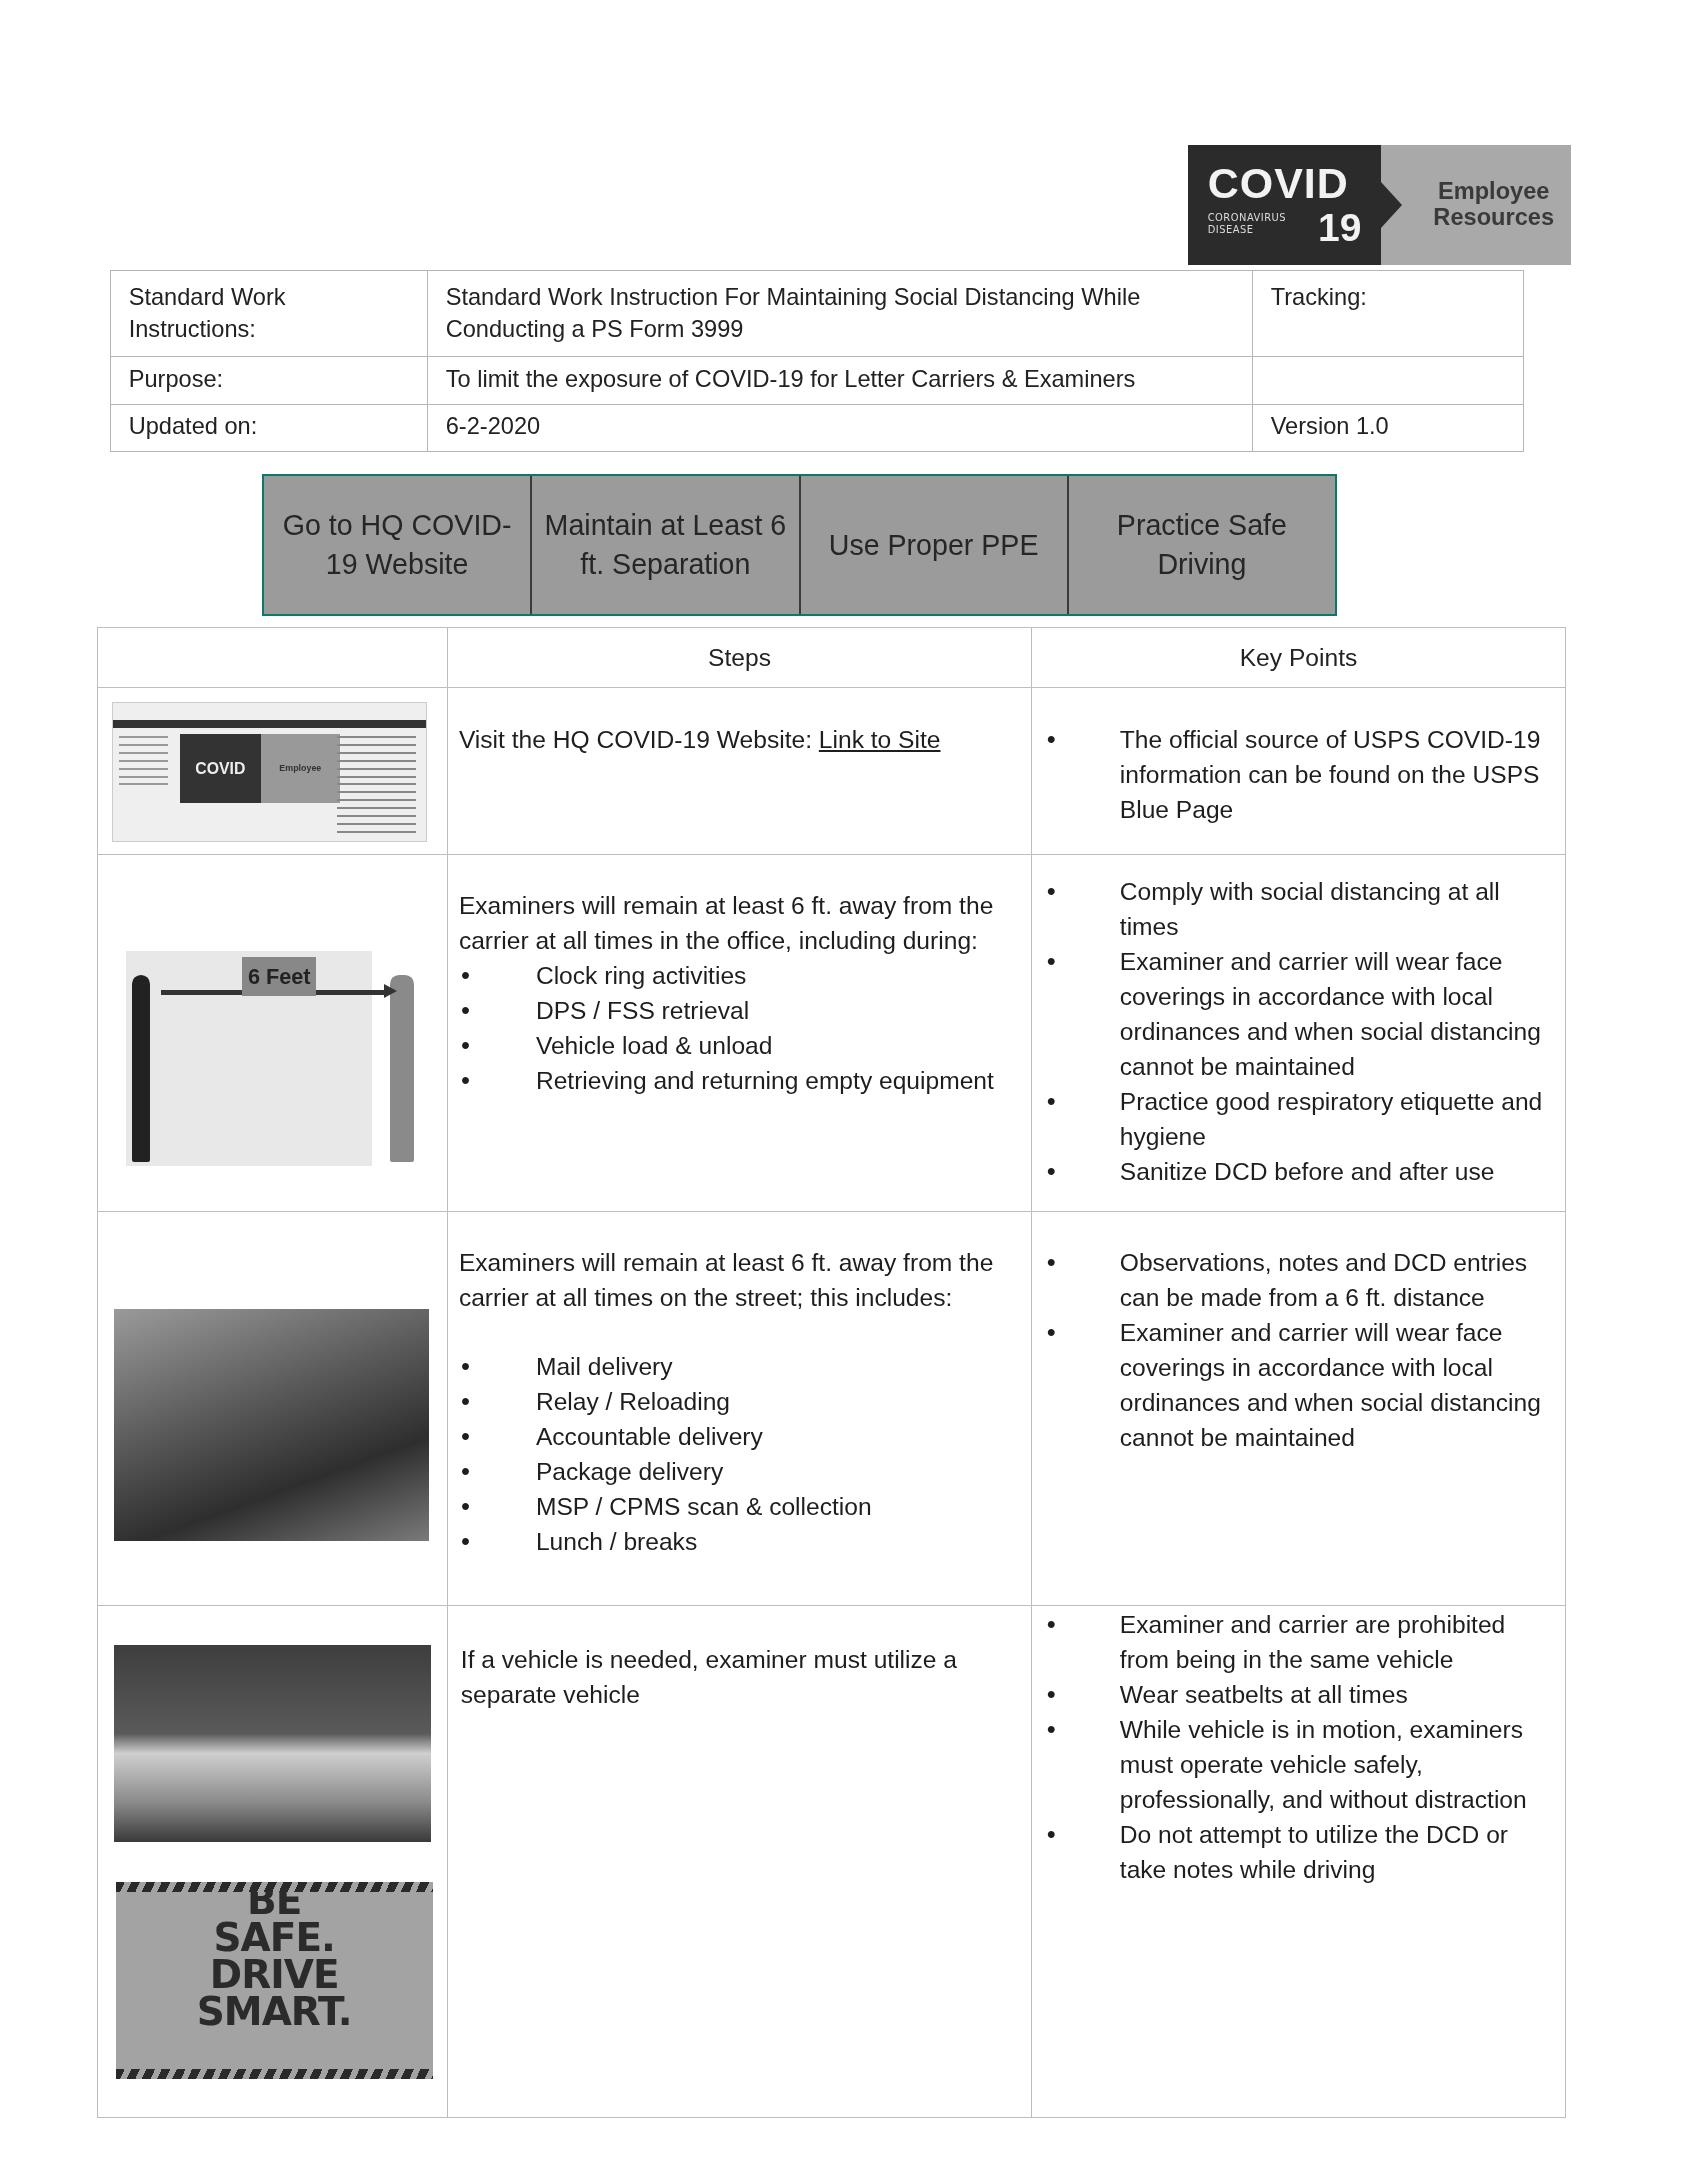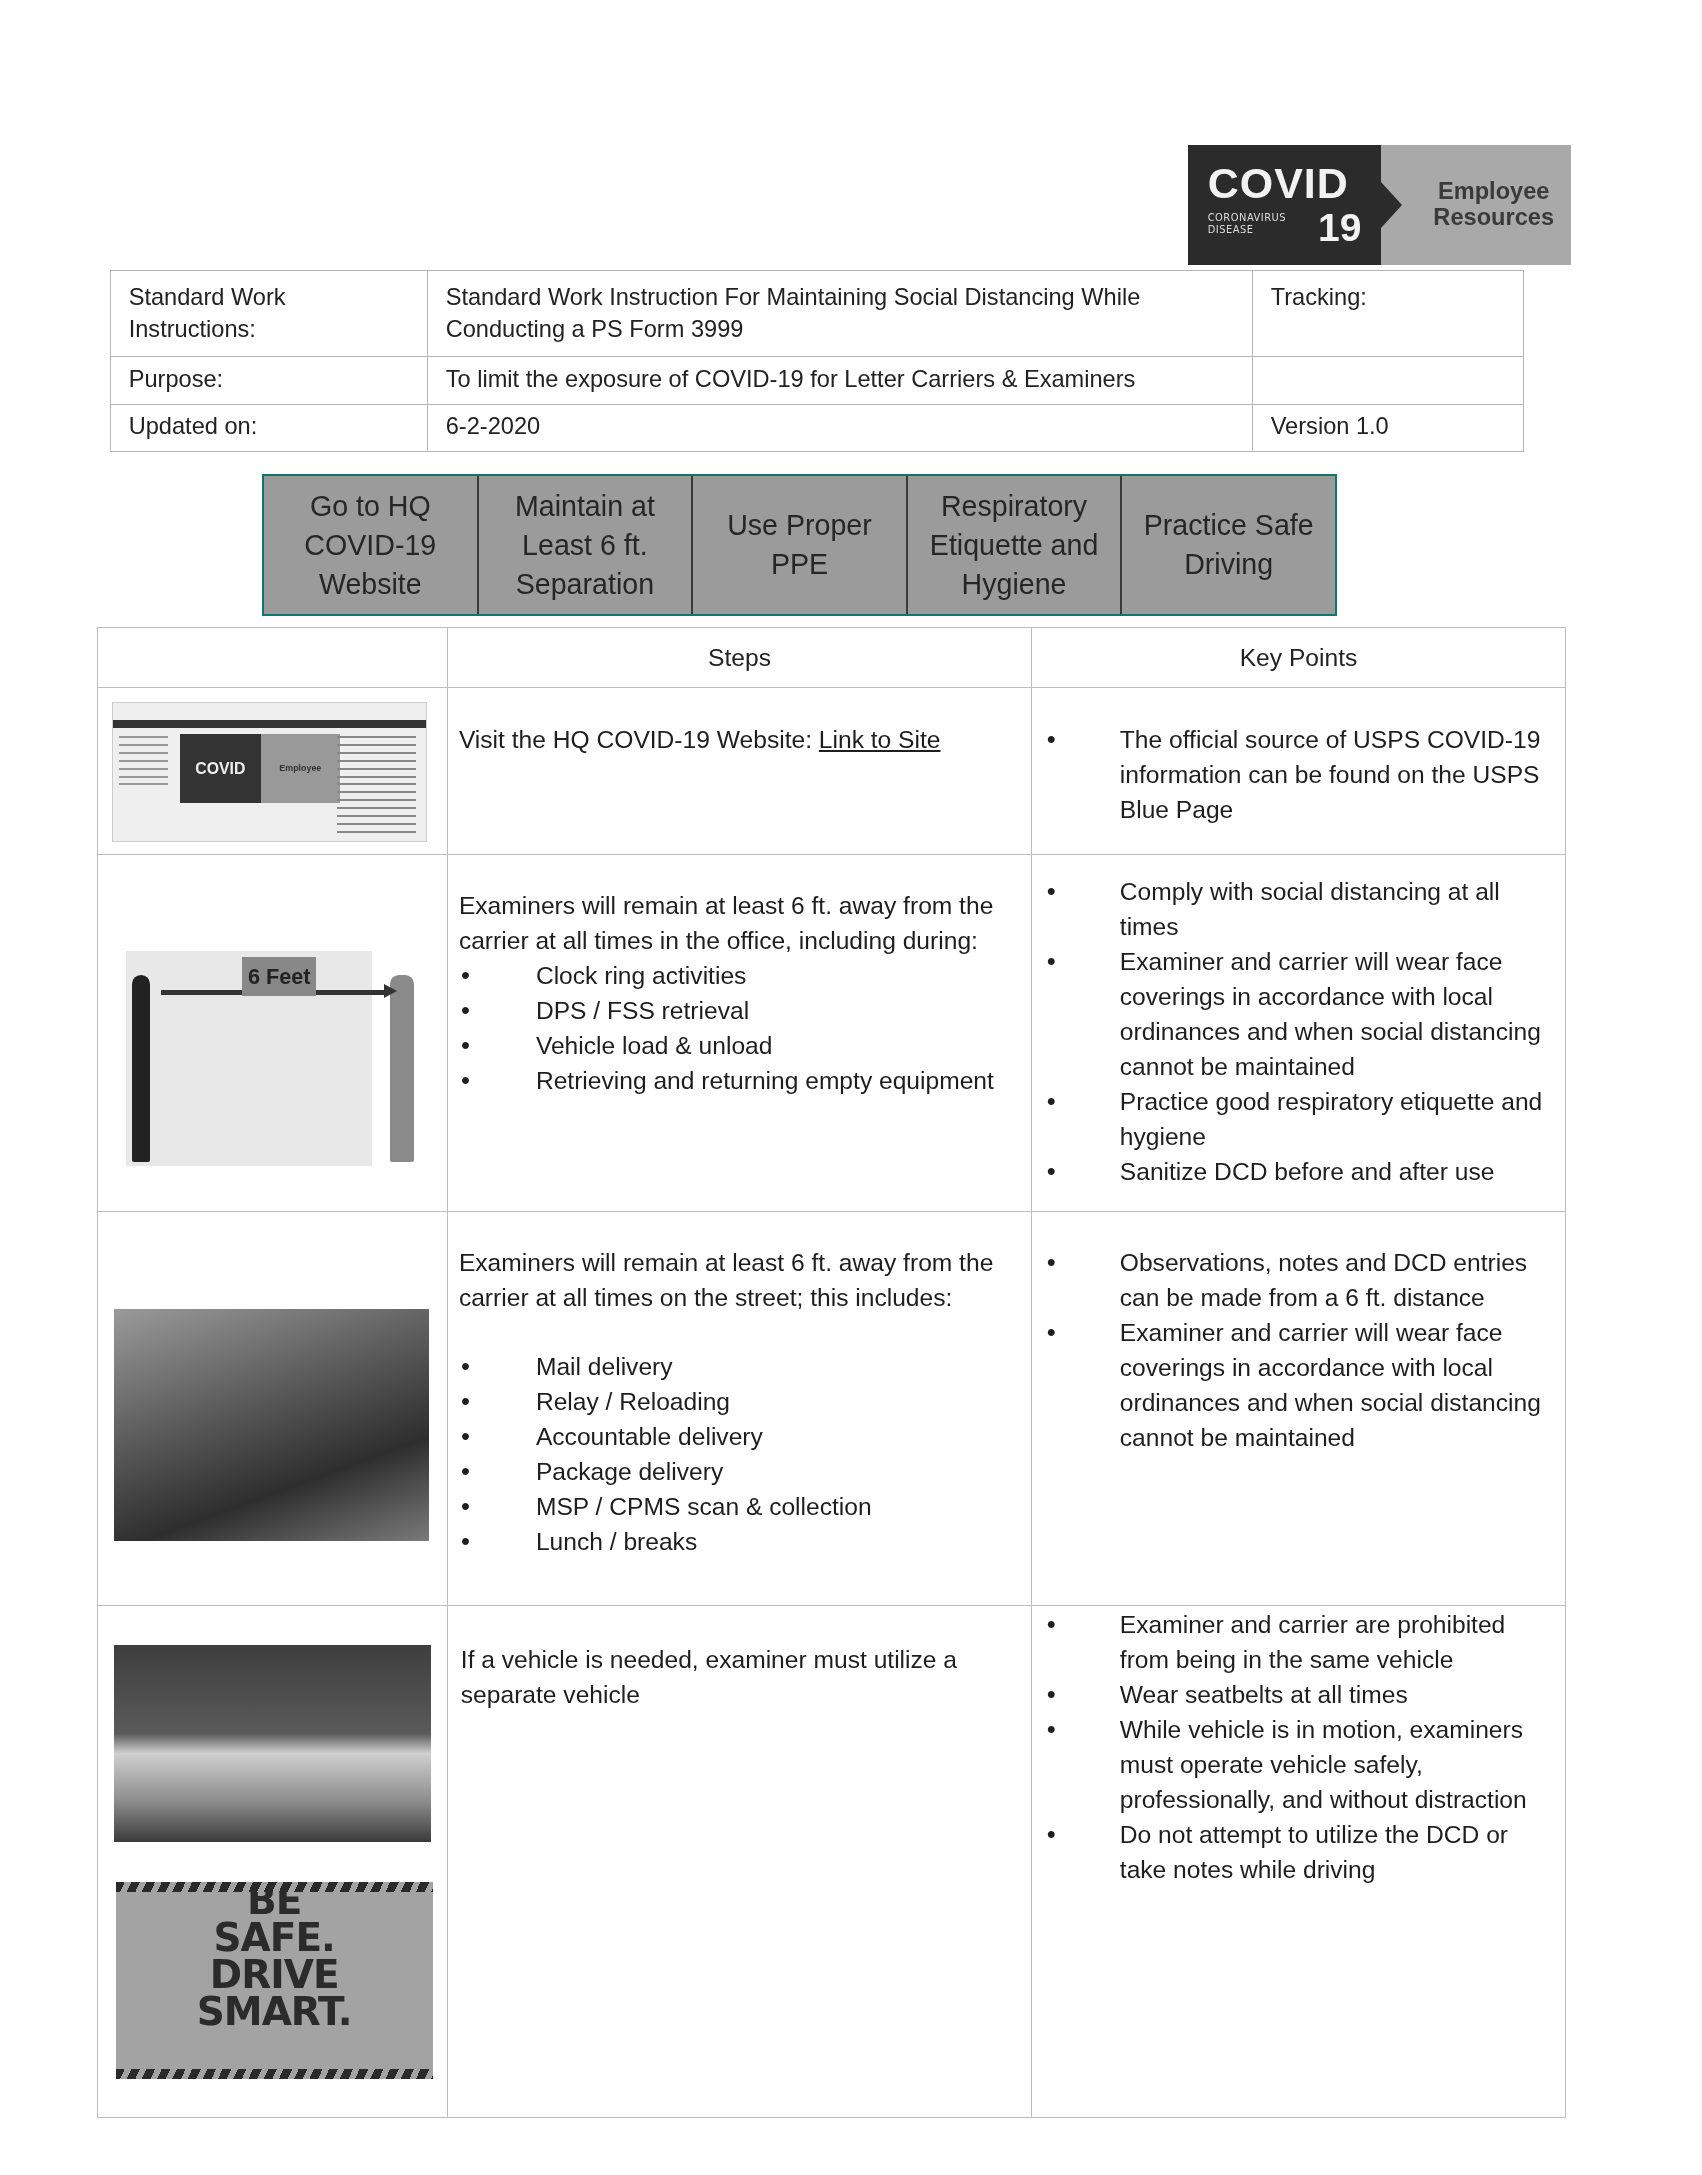--- a/index.html
+++ b/index.html
@@ -114,21 +114,20 @@
     <td>6-2-2020</td>
     <td>Version 1.0</td>
   </tr>
 </tbody>
   </table>
 
 <div class="abs banner">
   <div class="banner-cell">Go to HQ COVID-19 Website</div>
   <div class="banner-cell">Maintain at Least 6 ft. Separation</div>
   <div class="banner-cell">Use Proper PPE</div>
-  <div class="banner-cell">Respiratory Etiquette and Hygiene</div>
   <div class="banner-cell">Practice Safe Driving</div>
 </div>
 
 <table class="abs main">
   <colgroup>
       <col class="c1">
       <col class="c2">
       <col class="c3">
     </colgroup>
   <tbody>

